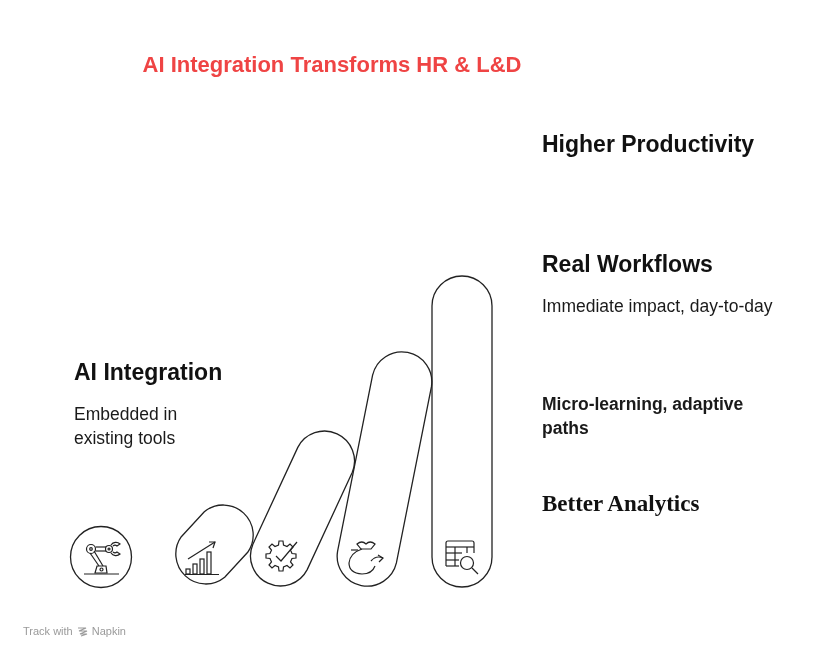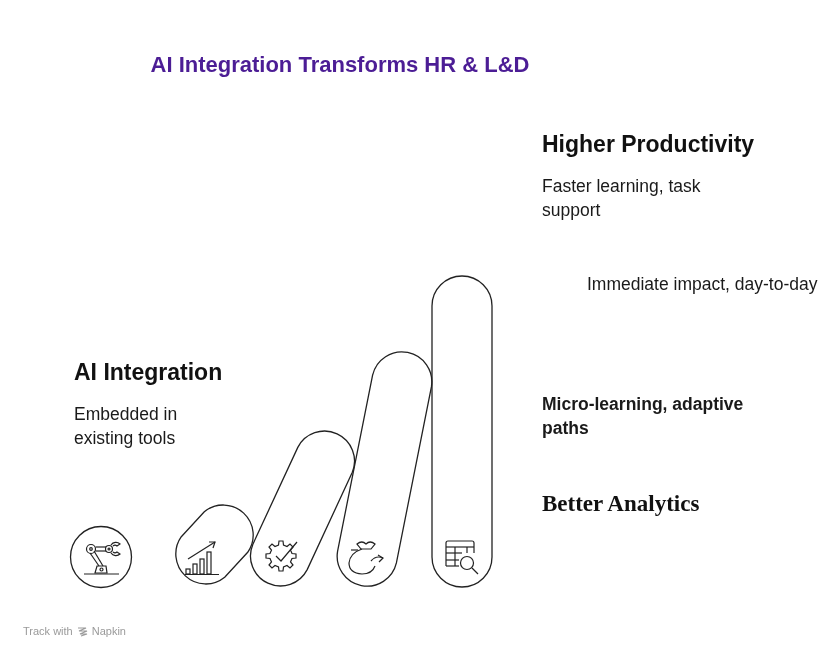--- a/index.html
+++ b/index.html
@@ -1,42 +1,42 @@
 <!DOCTYPE html>
 <html><head>
 <meta charset="utf-8">
 <style>
   html, body { margin: 0; padding: 0; background: #ffffff; }
   body { width: 828px; height: 660px; position: relative; overflow: hidden;
          font-family: "Liberation Sans", "DejaVu Sans", sans-serif; color: #111111; }
-  .title { position: absolute; left: 8px; width: 664px; top: 52px; text-align: center;
-           font-size: 22px; font-weight: bold; color: #4c1d95; }
+  .title { position: absolute; left: 0; width: 664px; top: 52px; text-align: center;
+           font-size: 22px; font-weight: bold; color: #ef4444; }
   .label { position: absolute; width: 250px; }
   .label .head { font-size: 23px; font-weight: bold; margin: 0; line-height: 22px; }
   .label .desc { font-size: 17.5px; margin-top: 19px; line-height: 24px; color: #1a1a1a; }
   svg.diagram { position: absolute; left: 0; top: 0; }
   .footer { position: absolute; left: 23px; top: 625px; font-size: 11px; color: #9a9a9a;
             display: flex; align-items: center; gap: 4px; }
 </style>
 </head>
 <body>
 
 <div class="title">AI Integration Transforms HR &amp; L&amp;D</div>
 
 <div class="label" style="left:74px; top:361px;">
   <div class="head">AI Integration</div>
   <div class="desc" style="width:140px;">Embedded in existing tools</div>
 </div>
 
 <div class="label" style="left:542px; top:133px;">
   <div class="head">Higher Productivity</div>
-  <div class="desc" style="width:200px;">Faster learning, task support</div>
 </div>
 <div class="label" style="left:542px; top:253px;">
-  <div class="desc" style="width:240px;margin-left:45px;">Immediate impact, day-to-day</div>
+  <div class="head">Real Workflows</div>
+  <div class="desc" style="width:240px;">Immediate impact, day-to-day</div>
 </div>
 <div class="label" style="left:542px; top:373px;">
   <div class="desc" style="width:240px;font-weight:bold;">Micro-learning, adaptive paths</div>
 </div>
 <div class="label" style="left:542px; top:493px;font-family:Liberation Serif, serif;">
   <div class="head">Better Analytics</div>
 </div>
 
 <svg class="diagram" width="828" height="660" viewBox="0 0 828 660" fill="none" stroke="#222" stroke-width="1.3">
 

